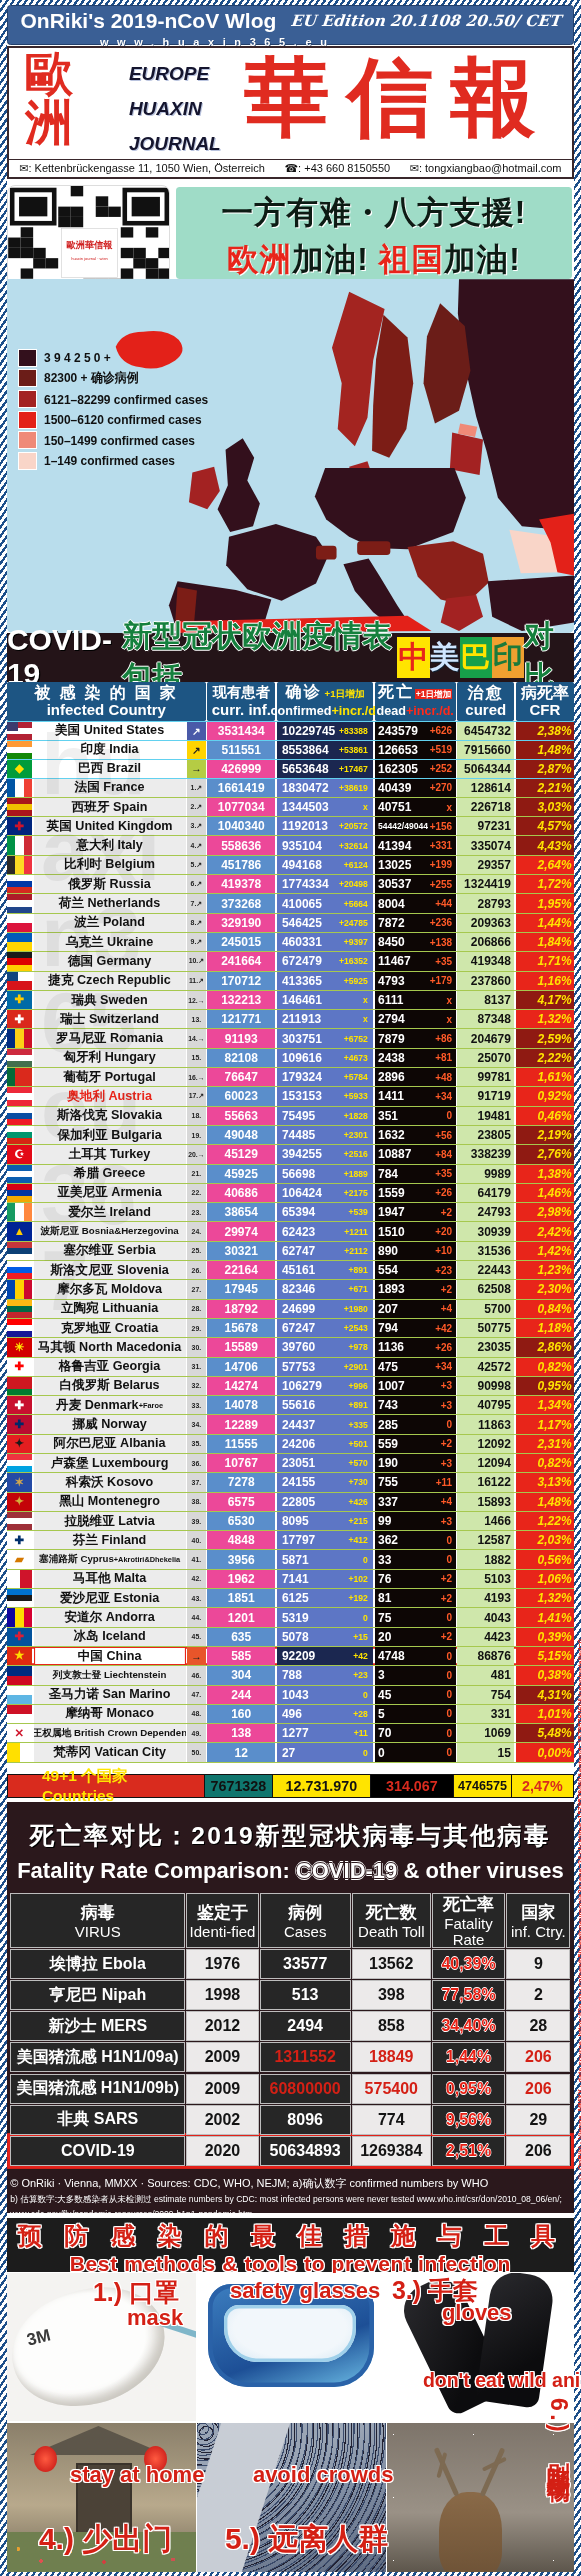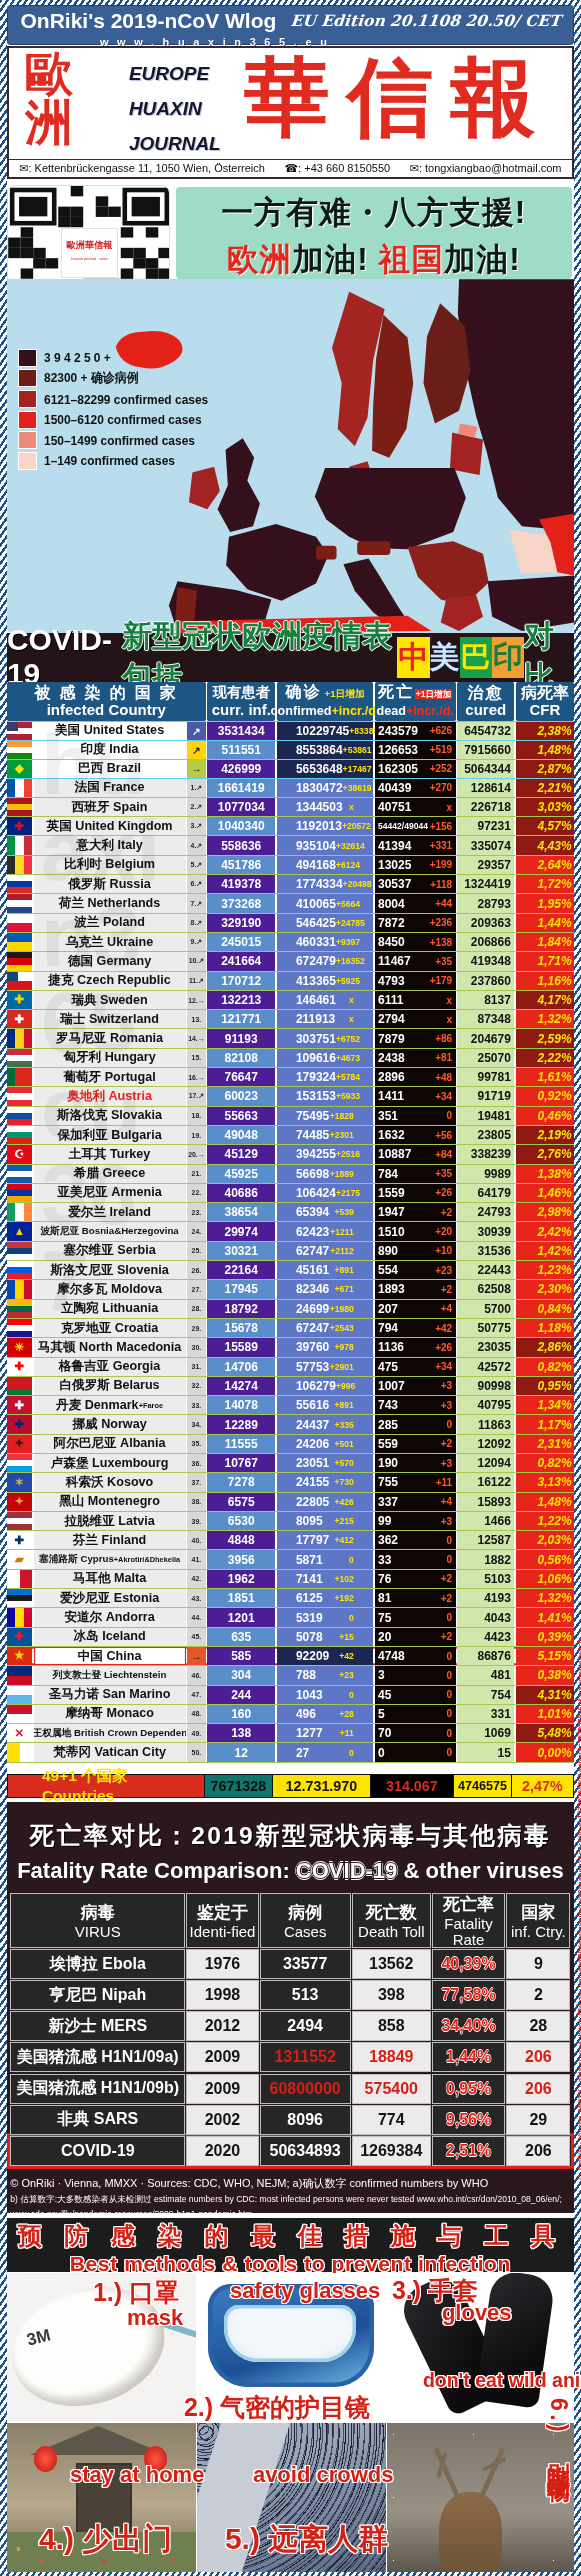--- a/index.html
+++ b/index.html
@@ -81,24 +81,24 @@
   .cell{margin-right:1.7px;display:flex;align-items:center;justify-content:center;box-sizing:border-box;}
   .cell:last-child{margin-right:0;}
   .cl-flag{width:25px;position:relative;overflow:hidden;}
   .cl-name{width:152px;background:#ececec;font-size:12.6px;font-weight:bold;color:#111;white-space:nowrap;overflow:hidden;}
   .cl-name .sx{font-size:7.4px;font-weight:bold;}
   .cl-name.small{font-size:9.7px;}
   .top3 .cl-name,.cnrow .cl-name{background:#fff;}
   .cnrow .cl-name{box-shadow:inset 0 0 0 1.1px #e8251a;}
   .cl-name.redname{color:#e8251a;}
   .cl-rank{width:18.3px;background:#d8d8d8;font-size:6.9px;font-weight:bold;color:#222;}
-  .cl-curr{width:68px;background:#4c1d95;color:#fff;font-size:12px;font-weight:bold;}
+  .cl-curr{width:68px;background:#ec4899;color:#fff;font-size:12px;font-weight:bold;}
   .alt .cl-curr{background:#5a8ecb;}
   .cl-conf{width:96px;background:#5d76c5;color:#fff;font-size:12px;font-weight:bold;
-    justify-content:space-between;padding:0 19px;}
+    justify-content:space-between;padding:0 5px;}
   .top3 .cl-conf,.cnrow .cl-conf{background:#1b2750;}
   .cl-conf .inc{color:#ffe400;font-size:8.6px;font-weight:bold;}
   .cl-dead{width:81px;background:#0d0605;color:#fff;font-size:12px;font-weight:bold;
     justify-content:space-between;padding:0 3.4px;}
   .cl-dead .inc{color:#ff5a28;font-size:10px;font-weight:bold;}
   .cl-dead.longtxt{font-size:8.6px;}
   .cl-cured{width:57px;background:#cfe7ab;color:#111;font-size:12px;font-weight:bold;
     justify-content:flex-end;padding-right:3.4px;}
   .cl-cfr{width:58px;background:#e8251a;color:#ffe400;font-size:12px;font-weight:bold;font-style:italic;
     justify-content:flex-end;padding-right:2.3px;}
@@ -575,21 +575,21 @@
           </div>
           <div class="cell cl-name">俄罗斯 Russia</div>
           <div class="cell cl-rank">6.↗</div>
           <div class="cell cl-curr">419378</div>
           <div class="cell cl-conf">
             <span>1774334</span>
             <span class="inc">+20498</span>
           </div>
           <div class="cell cl-dead">
             <span>30537</span>
-            <span class="inc">+118</span>
+            <span class="inc">+255</span>
           </div>
           <div class="cell cl-cured">1324419</div>
           <div class="cell cl-cfr">1,72%</div>
         </div>
         <div class="c-row alt">
           <div class="cell cl-flag">
             <div class="flagbox" style="background: linear-gradient(rgb(174, 28, 40) 0%, rgb(174, 28, 40) 33.3333%, rgb(255, 255, 255) 33.3333%, rgb(255, 255, 255) 66.6667%, rgb(33, 70, 139) 66.6667%, rgb(33, 70, 139) 100%);"></div>
           </div>
           <div class="cell cl-name">荷兰 Netherlands</div>
           <div class="cell cl-rank">7.↗</div>
@@ -1553,21 +1553,20 @@
       </div>
       <div class="gcell art-deer" style="left:380px;top:150px;width:187px;height:149px">
         <div class="head"></div>
         <div class="a1"></div>
           <div class="a2"></div>
       </div>
 
       <div class="lab lab-zh ob" style="left:86px;top:3.4px">1.) 口罩</div>
       <div class="lab lab-en ob" style="left:120px;top:32px">mask</div>
       <div class="lab lab-en ob" style="left:223px;top:5.7px">safety glasses</div>
-      <div class="lab lab-zh ob" style="left:177px;top:118px">2.) 气密的护目镜</div>
       <div class="lab lab-zh ob" style="left:385px;top:1.1px">3.) 手套</div>
       <div class="lab lab-en ob" style="left:435px;top:27.5px">gloves</div>
       <div class="lab lab-en ob" style="left:416px;top:96px;font-size:19.5px">don't eat wild animals</div>
       <div class="lab lab-zh ob vert" style="left:537px;top:125px;font-size:23px">6.) 别吃野生动物</div>
       <div class="lab lab-en ob" style="left:63px;top:189px">stay at home</div>
       <div class="lab lab-zh ob" style="left:32px;top:246px;font-size:30px">4.) 少出门</div>
       <div class="lab lab-en ob" style="left:246px;top:189px">avoid crowds</div>
       <div class="lab lab-zh ob" style="left:218px;top:246px;font-size:30px">5.) 远离人群</div>
     </div>
 

